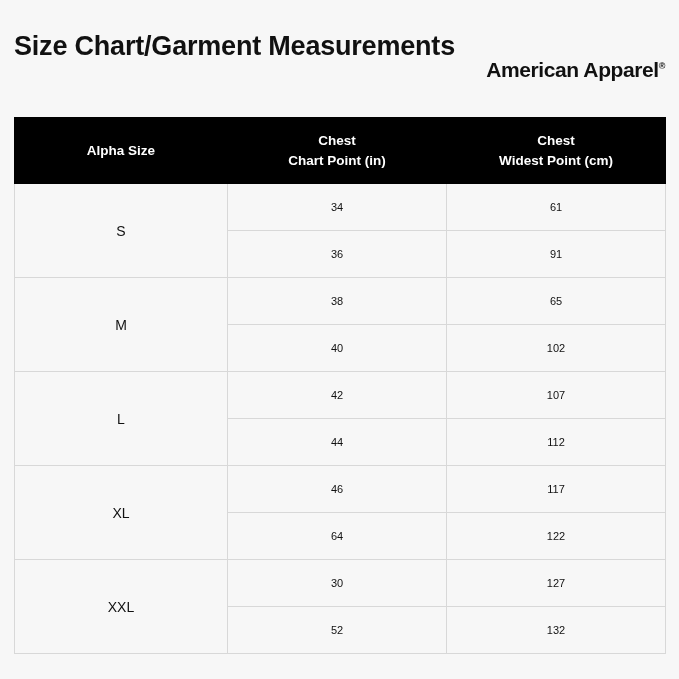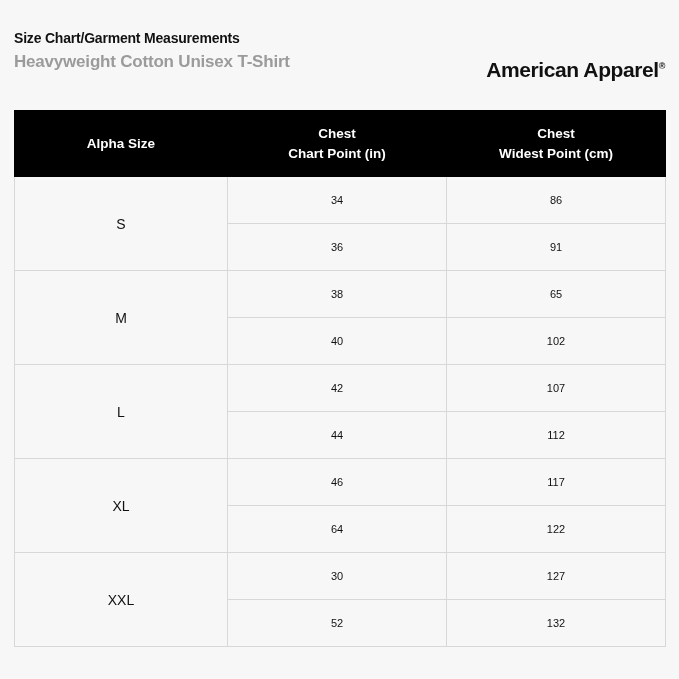--- a/index.html
+++ b/index.html
@@ -25,21 +25,21 @@
   .header {
     display: flex;
     align-items: flex-start;
     justify-content: space-between;
     padding-top: 30px;
   }
   .titles {
     display: block;
   }
   .title-main {
-    font-size: 14px;
+    font-size: 27px;
     font-weight: bold;
     color: #111;
     letter-spacing: -0.2px;
     line-height: 1.25;
     white-space: nowrap;
   }
   .title-sub {
     font-size: 17px;
     font-weight: bold;
     color: #9b9b9b;
@@ -58,21 +58,21 @@
     position: relative;
     margin-top: 24px;
   }
   .brand .reg {
     font-size: 9px;
     vertical-align: super;
     font-weight: bold;
   }
 
   table.size-chart {
-    margin-top: 28px;
+    margin-top: 35px;
     border-collapse: collapse;
     width: 651px;
     table-layout: fixed;
   }
   table.size-chart th,
   table.size-chart td {
     border: 1px solid #d8d8d8;
     text-align: center;
     vertical-align: middle;
   }
@@ -107,21 +107,20 @@
   col.c-cm { width: 219px; }
 </style>
 </head>
 <body>
 
 <div class="page">
 
   <div class="header">
     <div class="titles">
       <div class="title-main">Size Chart/Garment Measurements</div>
-      <div class="title-sub">Heavyweight Cotton Unisex T-Shirt</div>
     </div>
     <div class="brand">
       <span>American Apparel</span><span class="reg">®</span>
     </div>
   </div>
 
   <table class="size-chart">
     <colgroup>
       <col class="c-alpha">
       <col class="c-in">
@@ -139,21 +138,21 @@
         <th>
           <span>Chest</span>
           <span class="head-line2">Widest Point (cm)</span>
         </th>
       </tr>
     </thead>
     <tbody>
       <tr>
         <td class="alpha" rowspan="2">S</td>
         <td class="val">34</td>
-        <td class="val">86</td>
+        <td class="val">61</td>
       </tr>
       <tr>
         <td class="val">36</td>
         <td class="val">91</td>
       </tr>
 
       <tr>
         <td class="alpha" rowspan="2">M</td>
         <td class="val">38</td>
         <td class="val">65</td>

